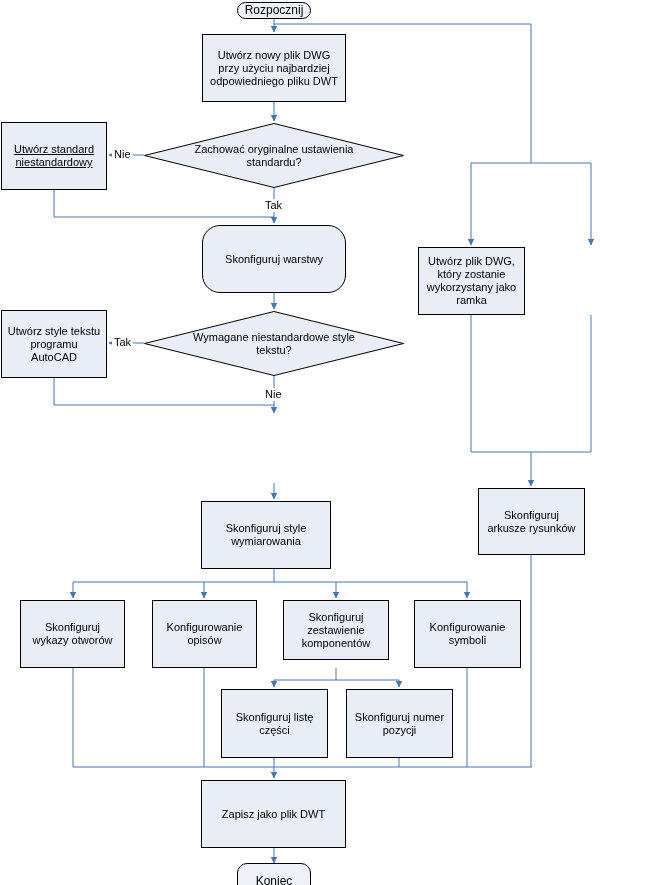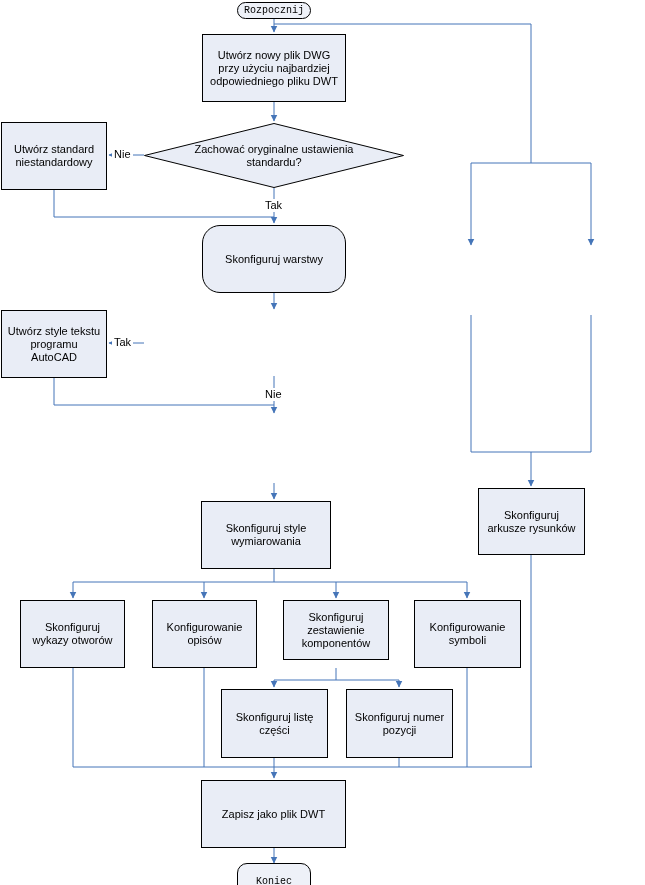--- a/index.html
+++ b/index.html
@@ -11,21 +11,21 @@
   .node{
     position:absolute;z-index:2;box-sizing:border-box;
     background:#e9edf6;border:1px solid #000;
     display:flex;align-items:center;justify-content:center;text-align:center;
     font-size:11px;line-height:13px;padding:18px 5px;
   }
   .terminal{
     position:absolute;z-index:2;box-sizing:border-box;
     background:#eef1f8;border:1px solid #000;border-radius:10px;
     display:flex;align-items:center;justify-content:center;text-align:center;
-    font-size:10px;line-height:13px;font-family:Liberation Mono, monospace;
+    font-size:12px;line-height:13px;
   }
   .diamond{position:absolute;z-index:2;}
   .diamond svg{position:absolute;left:0;top:0;display:block;}
   .dtext{
     position:absolute;left:0;top:0;width:100%;height:100%;
     display:flex;align-items:center;justify-content:center;text-align:center;
     font-size:11px;line-height:13px;
   }
   .edge-label{
     position:absolute;z-index:3;background:#fff;padding:0 2px;
@@ -95,21 +95,21 @@
     <span>Rozpocznij</span>
   </div>
   <div class="terminal" style="left:237px;top:863px;width:74px;height:36px;">
     <span>Koniec</span>
   </div>
 
   <div class="node" style="left:202px;top:34px;width:144px;height:68px;">
     <span>Utwórz nowy plik DWG przy użyciu najbardziej odpowiedniego pliku DWT</span>
   </div>
 
-  <div class="node" style="left:1px;top:122px;width:106px;height:68px;">
+  <div class="node" style="left:1px;top:122px;width:106px;height:68px;text-decoration:underline;">
     <span>Utwórz standard niestandardowy</span>
   </div>
 
   <div class="node" style="left:202px;top:225px;width:144px;height:68px;border-radius:18px;">
     <span>Skonfiguruj warstwy</span>
   </div>
 
   <div class="node" style="left:1px;top:310px;width:106px;height:68px;">
     <span>Utwórz style tekstu programu AutoCAD</span>
   </div>
@@ -136,36 +136,45 @@
   </div>
 
   <div class="node" style="left:221px;top:689px;width:107px;height:69px;">
     <span>Skonfiguruj listę części</span>
   </div>
 
   <div class="node" style="left:346px;top:689px;width:107px;height:69px;">
     <span>Skonfiguruj numer pozycji</span>
   </div>
 
+  <div class="node" style="left:418px;top:247px;width:107px;height:68px;">
+    <span>Utwórz plik DWG, który zostanie wykorzystany jako ramka</span>
+  </div>
 
 
   <div class="node" style="left:478px;top:488px;width:107px;height:67px;">
     <span>Skonfiguruj arkusze rysunków</span>
   </div>
 
   <div class="node" style="left:201px;top:780px;width:145px;height:68px;">
     <span>Zapisz jako plik DWT</span>
   </div>
 
   <div class="diamond" style="left:144px;top:123px;width:260px;height:65px;">
     <svg width="260" height="65" viewBox="0 0 260 65">
       <polygon points="130,0.5 259.5,32.5 130,64.5 0.5,32.5" fill="#e9edf6" stroke="#000" stroke-width="1"></polygon>
     </svg>
     <div class="dtext" style="padding:0 30px;box-sizing:border-box;">Zachować oryginalne ustawienia standardu?</div>
   </div>
 
+  <div class="diamond" style="left:144px;top:311px;width:260px;height:65px;">
+    <svg width="260" height="65" viewBox="0 0 260 65">
+      <polygon points="130,0.5 259.5,32.5 130,64.5 0.5,32.5" fill="#e9edf6" stroke="#000" stroke-width="1"></polygon>
+    </svg>
+    <div class="dtext" style="padding:0 30px;box-sizing:border-box;">Wymagane niestandardowe style tekstu?</div>
+  </div>
 
   <div class="edge-label" style="left:112px;top:148px;">Nie</div>
   <div class="edge-label" style="left:263px;top:199px;">Tak</div>
   <div class="edge-label" style="left:112px;top:336px;">Tak</div>
   <div class="edge-label" style="left:263px;top:388px;">Nie</div>
 
 </div>
 
 </body></html>

